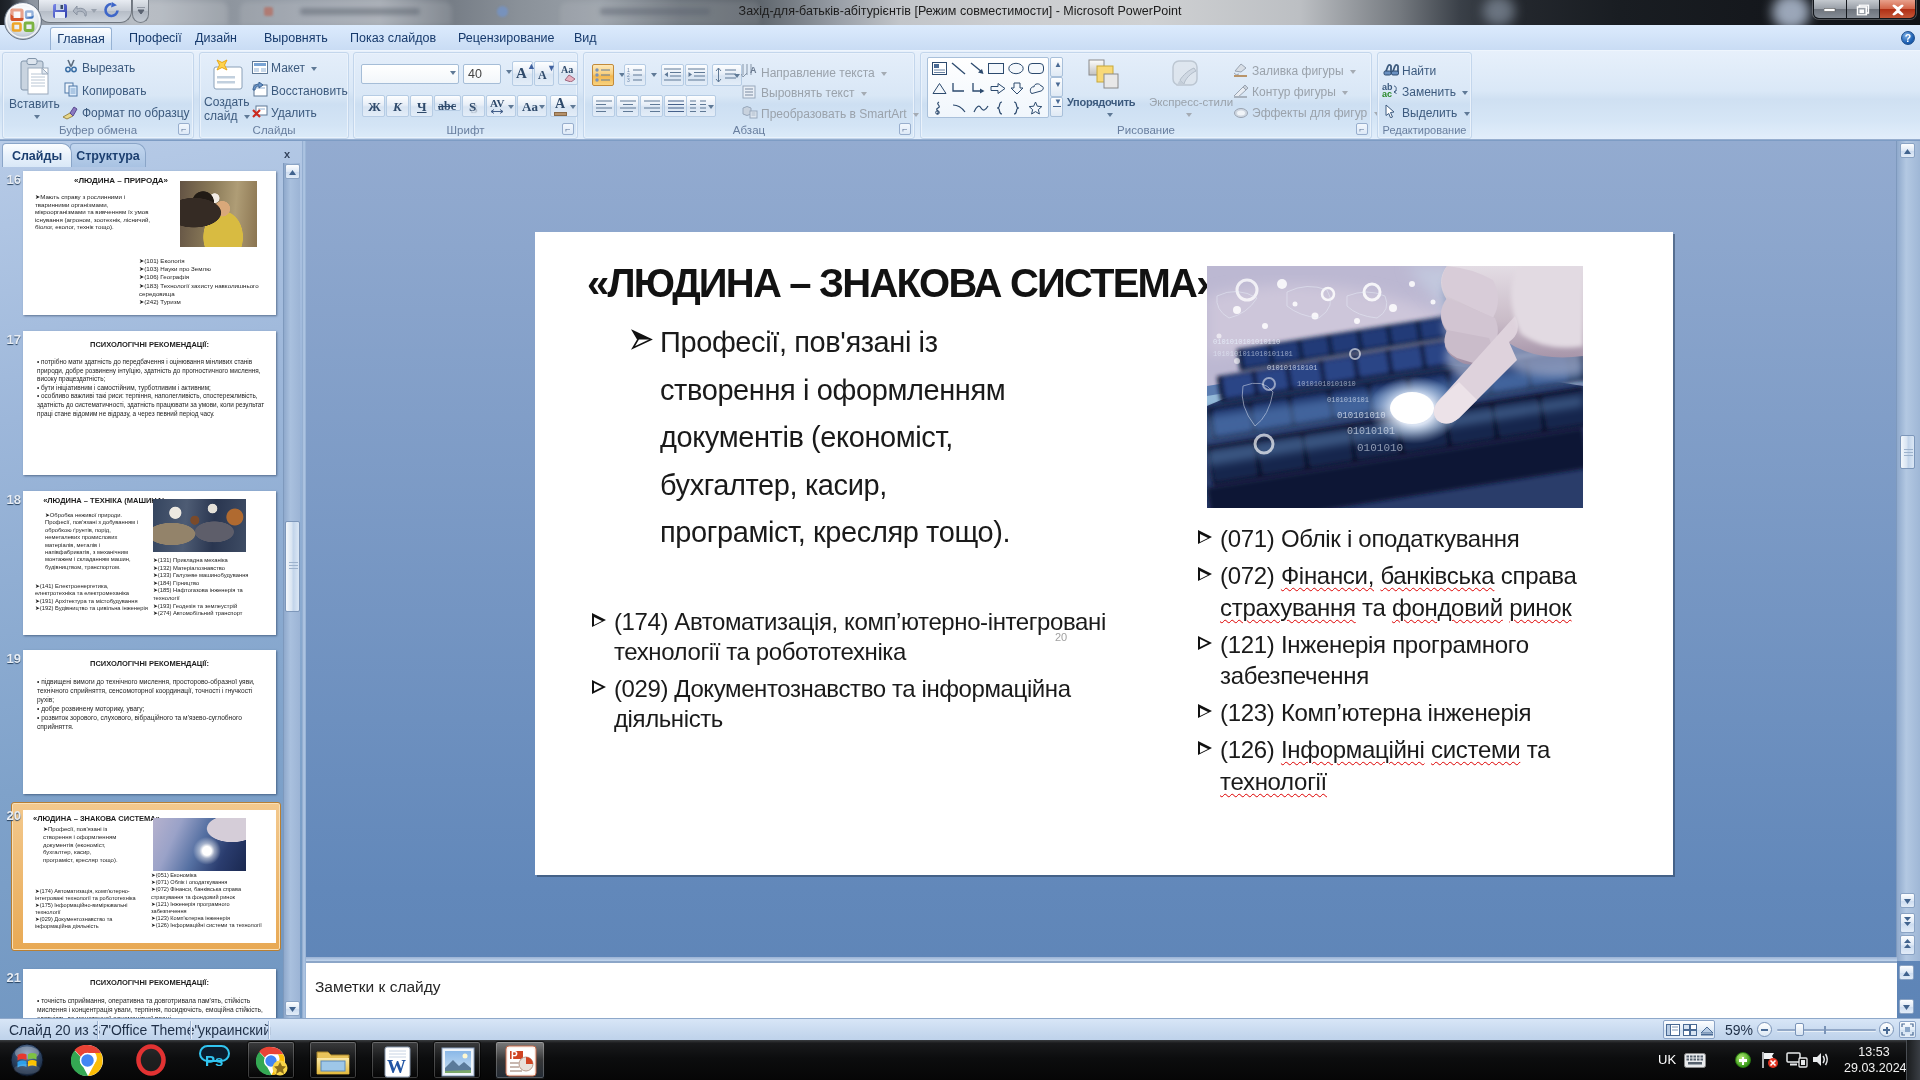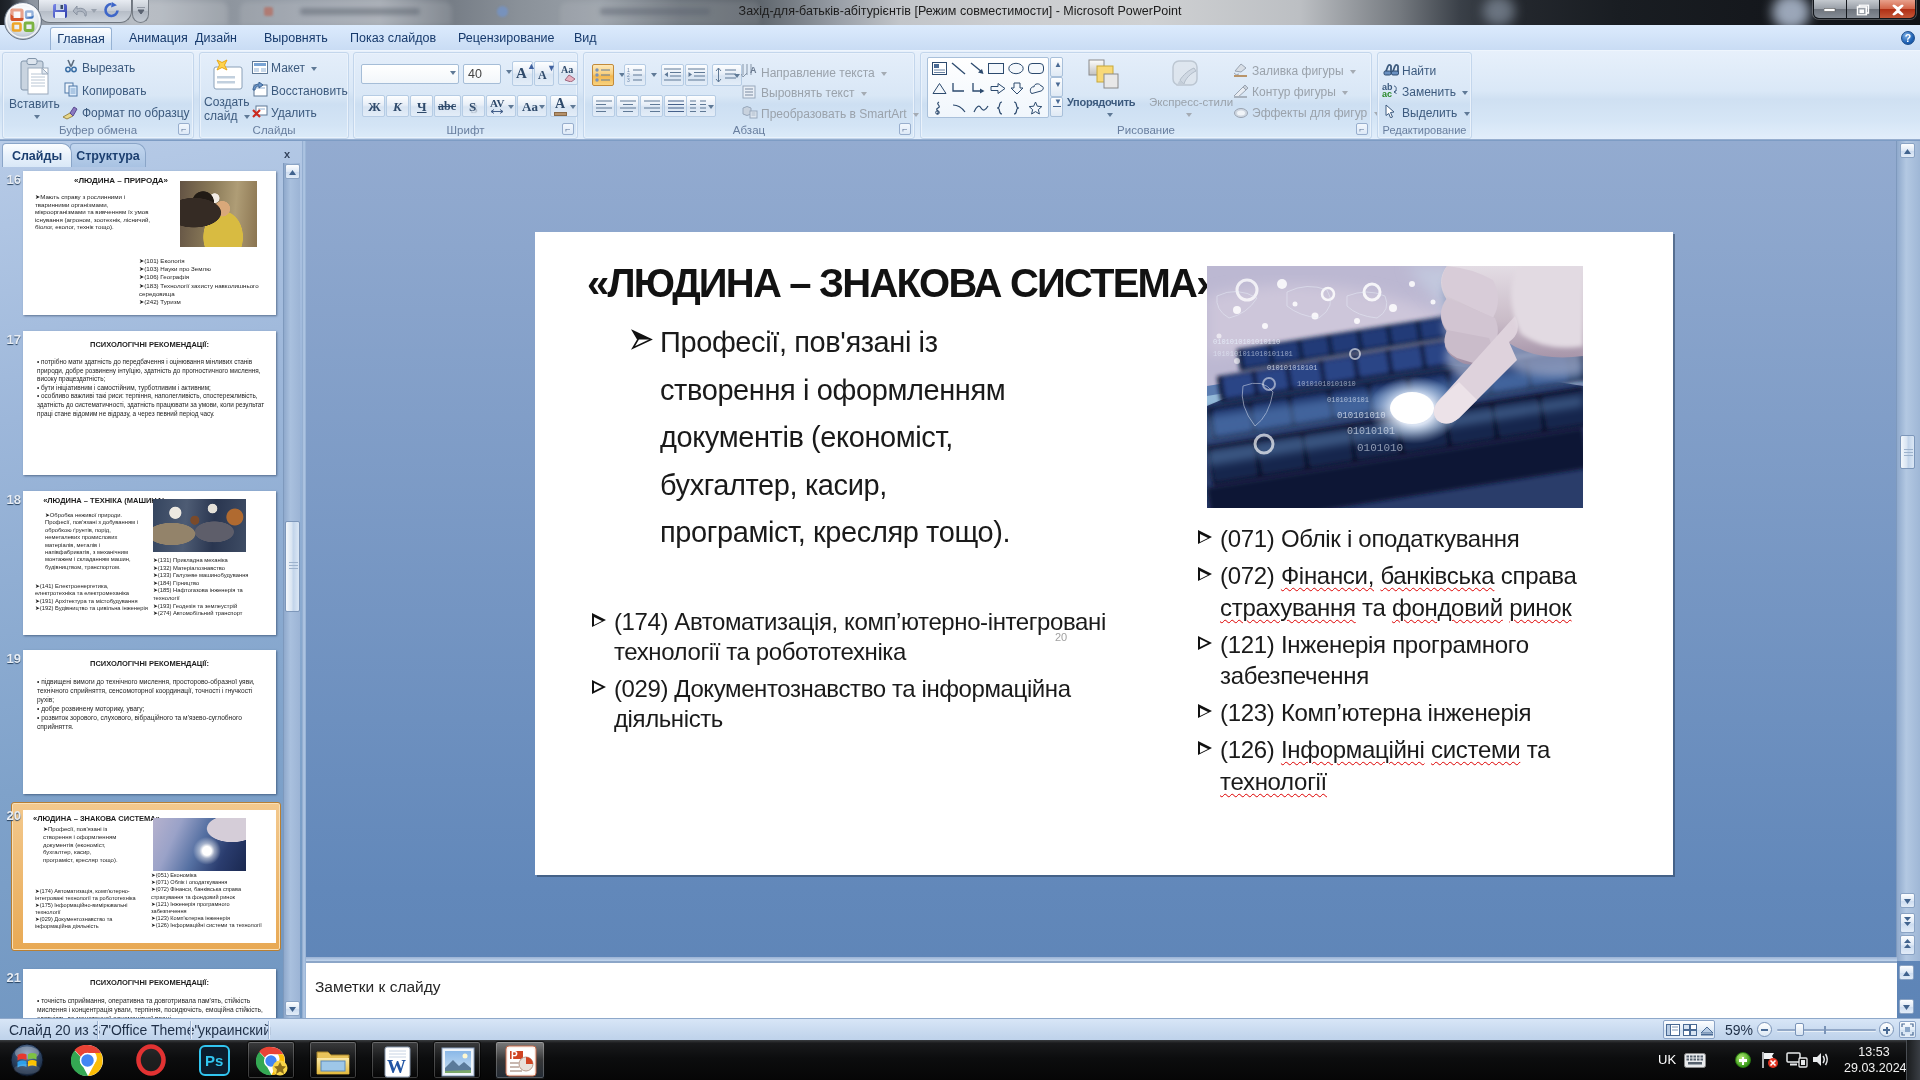--- a/index.html
+++ b/index.html
@@ -256,21 +256,21 @@
           <rect x="9" y="21.5" width="7.5" height="7" rx="1" stroke="#eda528" stroke-width="2.6"></rect>
           <rect x="21" y="21" width="8" height="7.5" rx="1" stroke="#7cb342" stroke-width="2.8"></rect>
         </g>
         <ellipse cx="19" cy="10" rx="13" ry="6" fill="#ffffff" opacity="0.45"></ellipse>
       </svg>
     </div>
   </div>
 
   <div id="tabrow">
     <div class="rtab" id="tab-active" style="left:50px;width:62px;padding:0;">Главная</div>
-    <div class="rtab" style="left:117px;">Анимация</div>
+    <div class="rtab" style="left:117px;">Професії</div>
     <div class="rtab" style="left:183px;">Дизайн</div>
     <div class="rtab" style="left:252px;">Выровнять</div>
     <div class="rtab" style="left:338px;">Показ слайдов</div>
     <div class="rtab" style="left:446px;">Рецензирование</div>
     <div class="rtab" style="left:562px;">Вид</div>
   </div>
   <div id="helpbtn">?</div>
 
   <div id="ribbon">
     <div class="rgroup" id="g-clip" style="left:2px;width:192px;">
@@ -384,21 +384,21 @@
       <div class="srow" style="left:8px;top:42px;gap:1px;">
         <div class="fbtn" style="position:relative;width:23px;height:22px;">
             <span class="fgl" style="position:absolute;left:5px;top:3px;font-size:13px;">Ж</span>
           </div>
         <div class="fbtn" style="position:relative;width:23px;height:22px;">
             <span class="fgl" style="position:absolute;left:6px;top:3px;font-size:13px;font-style:italic;">К</span>
           </div>
         <div class="fbtn" style="position:relative;width:23px;height:22px;">
             <span class="fgl" style="position:absolute;left:6px;top:3px;font-size:13px;text-decoration:underline;">Ч</span>
           </div>
-        <div class="fbtn" style="position:relative;width:27px;height:22px;">
+        <div class="fbtn" style="position:relative;width:27px;height:16px;">
             <span class="fgl" style="position:absolute;left:3px;top:3px;font-size:12px;text-decoration:line-through;">abc</span>
           </div>
         <div class="fbtn" style="position:relative;width:23px;height:22px;">
             <span class="fgl" style="position:absolute;left:6px;top:3px;font-size:13px;text-shadow:1.5px 1.5px 1px #aab6c4;">S</span>
           </div>
         <div class="fbtn" style="position:relative;width:30px;height:22px;">
             <span class="fgl" style="position:absolute;left:3px;top:1px;font-size:11px;">AV</span>
             <svg width="12" height="5" style="position:absolute;left:4px;top:13px;">
               <path d="M0 2.5 H12 M0 2.5 L3 0.5 M0 2.5 L3 4.5 M12 2.5 L9 0.5 M12 2.5 L9 4.5" stroke="#45608a" fill="none"></path>
             </svg>
@@ -1092,21 +1092,21 @@
       </svg>
     </div>
 
     <div style="position:absolute;left:135px;top:4px;width:32px;height:32px;">
       <svg width="32" height="32" viewBox="0 0 32 32">
         <circle cx="16" cy="16" r="15" fill="#fff" opacity="0.08"></circle>
         <ellipse cx="16" cy="16" rx="12.5" ry="13.5" fill="none" stroke="#e23232" stroke-width="4.5"></ellipse>
       </svg>
     </div>
 
-    <div style="position:absolute;left:199px;top:5px;width:31px;height:31px;border-radius:6px;background:#0b1d2e;border:2px solid #31c5f0;">
+    <div style="position:absolute;left:199px;top:5px;width:31px;height:17px;border-radius:15px;background:#0b1d2e;border:2px solid #31c5f0;">
       <div style="position:absolute;left:4px;top:5px;font-size:15px;font-weight:bold;color:#31c5f0;">Ps</div>
     </div>
 
     <div class="tbtn" style="left:247px;">
       <svg width="30" height="30" viewBox="0 0 33 33" style="position:absolute;left:8px;top:4px;">
         <circle cx="16.5" cy="16.5" r="15.5" fill="#fff"></circle>
         <path d="M16.5 1 A15.5 15.5 0 0 1 30 9 L16.5 9 A7.5 7.5 0 0 0 10 13 L3.5 6 A15.5 15.5 0 0 1 16.5 1 Z" fill="#ea4335"></path>
         <path d="M31.5 16.5 A15 15 0 0 1 17 32 L24 19 A7.5 7.5 0 0 0 24 9 L30 9 A15.5 15.5 0 0 1 31.5 16.5 Z" fill="#fbbc05"></path>
         <path d="M3.5 6.5 L10 13.5 A7.5 7.5 0 0 0 12 22.5 L17 32 A15.5 15.5 0 0 1 3.5 6.5 Z" fill="#34a853"></path>
         <circle cx="16.5" cy="16.5" r="7" fill="#4285f4" stroke="#fff" stroke-width="1.5"></circle>

